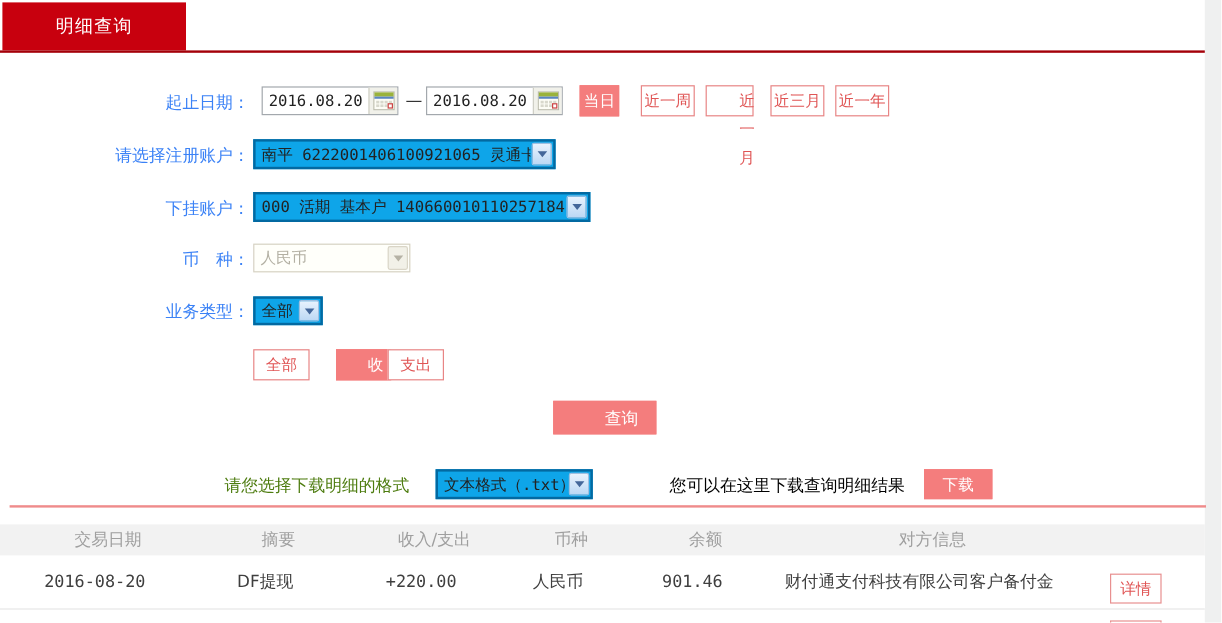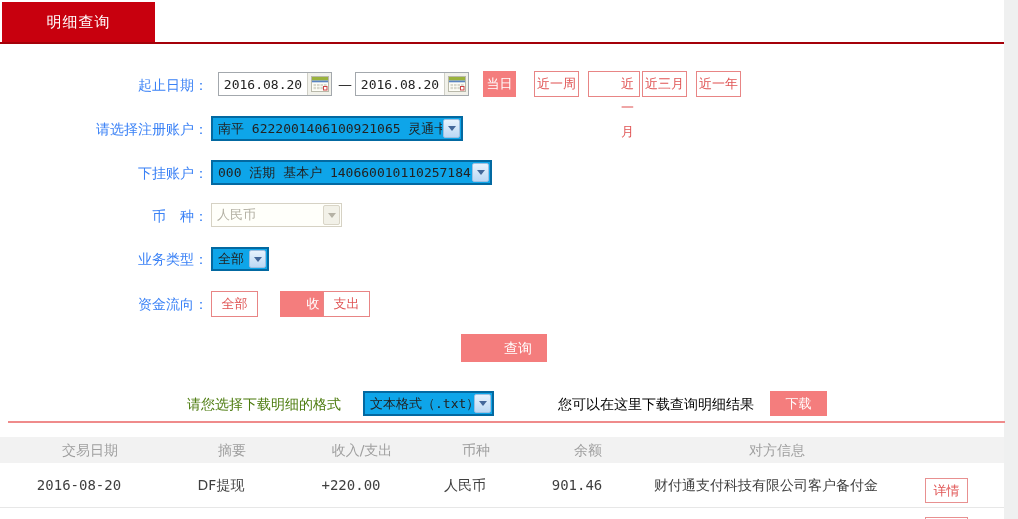--- a/index.html
+++ b/index.html
@@ -124,21 +124,21 @@
           <rect x="2.5" y="11" width="2.6" height="2.2"></rect>
             <rect x="6" y="11" width="2.6" height="2.2"></rect>
           <rect x="9.5" y="11" width="2.6" height="2.2"></rect>
         </g>
         <rect x="12.5" y="10.5" width="3.5" height="3.5" fill="#ffffff" stroke="#cc4444"></rect>
       </svg>
     </span>
   </div>
   <button class="qbtn btn-filled" style="left:483px; width:33px;">当日</button>
   <button class="qbtn btn-outline" style="left:534px; width:45px;">近一周</button>
-  <button class="qbtn btn-outline" style="left:588px; width:52px;padding-left:27px;">近一月</button>
+  <button class="qbtn btn-outline" style="left:588px; width:40px;padding-left:27px;">近一月</button>
   <button class="qbtn btn-outline" style="left:642px; width:45px;">近三月</button>
   <button class="qbtn btn-outline" style="left:696px; width:45px;">近一年</button>
 
   <div class="flabel" style="top:121px;">请选择注册账户：</div>
   <div class="sel" style="left:211px; top:116px; width:252px;">
     <span class="sel-text num">南平 6222001406100921065 灵通卡</span>
     <span class="sel-arrow">
         <span class="tri"></span>
       </span>
   </div>
@@ -160,21 +160,20 @@
   </div>
 
   <div class="flabel" style="top:251px;">业务类型：</div>
   <div class="sel" style="left:211px; top:247px; width:58px; height:24px;">
     <span class="sel-text">全部</span>
     <span class="sel-arrow">
         <span class="tri"></span>
       </span>
   </div>
 
-  <div class="flabel" style="top:296px;">资金流向：</div>
   <button class="dirbtn btn-outline" style="left:211px; width:47px;">全部</button>
   <button class="dirbtn btn-filled" style="left:280px; width:46px;padding-left:20px;">收入</button>
   <button class="dirbtn btn-outline" style="left:323px; width:47px;">支出</button>
 
   <button class="query-btn">查询</button>
 
   <div class="dl-label">请您选择下载明细的格式</div>
   <div class="sel" style="left:363px; top:391px; width:131px;">
     <span class="sel-text num">文本格式（.txt）</span>
     <span class="sel-arrow">

